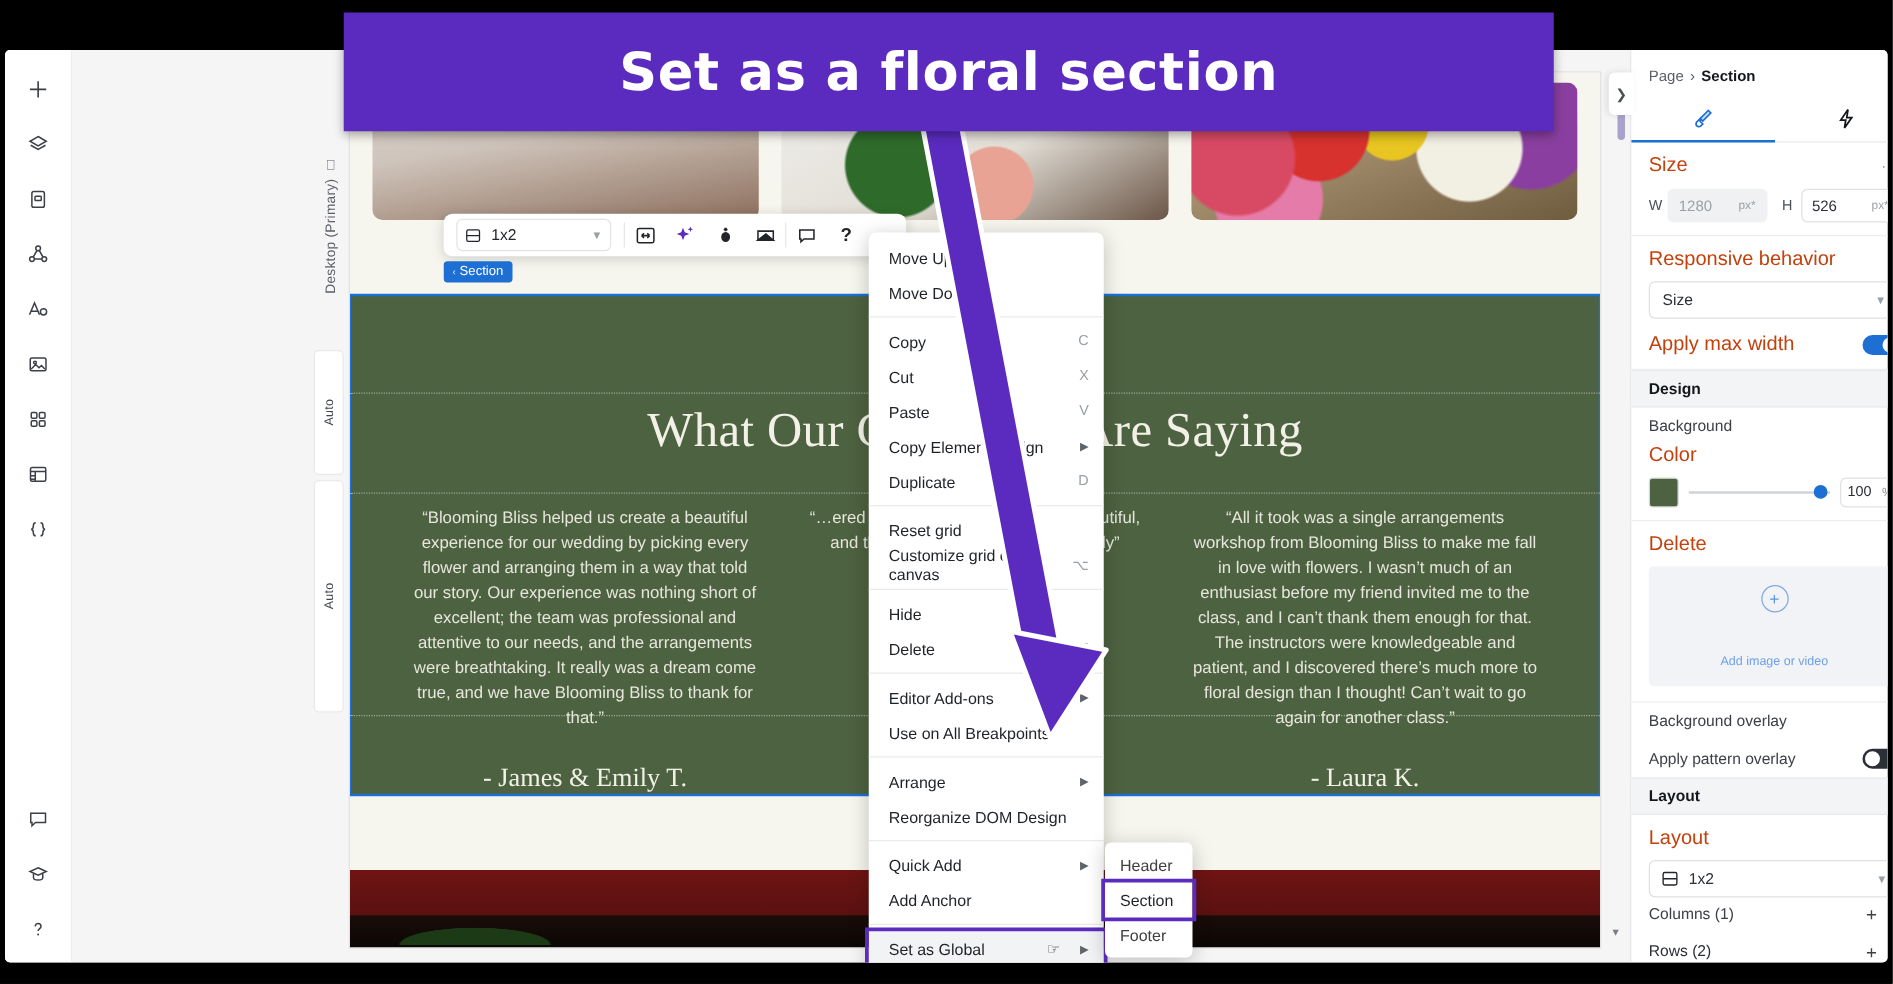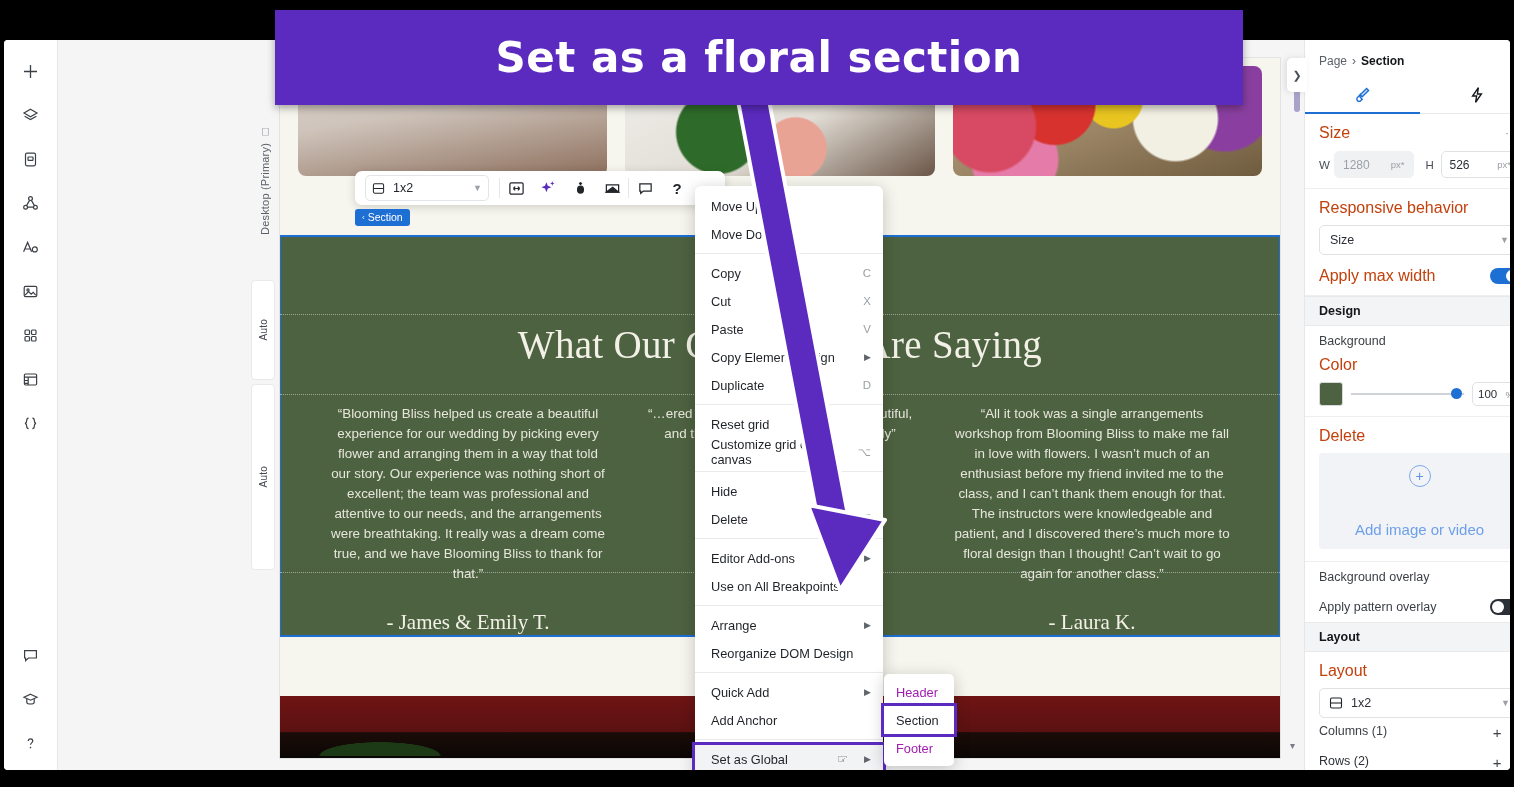--- a/index.html
+++ b/index.html
@@ -251,21 +251,21 @@
     position: absolute; left: 826px; top: 634px;
     width: 70px;
     background: #ffffff;
     border-radius: 5px;
     box-shadow: 0 3px 16px rgba(0,0,0,.22);
     padding: 4px 0;
     z-index: 45;
     font-size: 12.8px;
   }
   .sub-item { height: 28px; display: flex; align-items: center; padding: 0 12px; }
-  .sub-item.disabled { color: #a21caf; }
+  .sub-item.disabled { color: #404040; }
   .sub-item.active { color: #1f2328; outline: 3px solid #5b2bbf; }
 
   
   .right-panel {
     position: absolute; left: 1300px; top: 0;
     width: 230px; height: 730px;
     background: #ffffff;
     border-left: 1px solid #e5e7eb;
     font-size: 12px; color: #3c4046;
     overflow: hidden;
@@ -343,21 +343,21 @@
     margin: 8px 14px 12px; height: 96px;
     background: #f1f3f6; border-radius: 4px;
     display: flex; flex-direction: column; align-items: center; justify-content: center;
     gap: 7px; cursor: pointer;
   }
   .media-plus {
     width: 22px; height: 22px; border: 1px solid #7fa9e8; border-radius: 50%;
     display: flex; align-items: center; justify-content: center;
     color: #5e95e6; font-size: 14px; line-height: 1;
   }
-  .media-lbl { font-size: 15px; color: #6ea0ea; margin-top: 27px; }
+  .media-lbl { font-size: 10px; color: #6ea0ea; margin-top: 27px; }
   .layout-sel {
     margin: 8px 14px 0; height: 30px;
     border: 1px solid #dfe1e4; border-radius: 5px;
     display: flex; align-items: center; gap: 8px; padding: 0 9px;
     font-size: 12.5px; color: #2b2f36; cursor: pointer;
   }
   .layout-sel .caret { margin-left: auto; color: #9aa0a6; font-size: 9px; }
   .cr-row {
     height: 30px; display: flex; align-items: flex-start; padding: 0 14px;
     font-size: 12.5px; color: #3c4046;

